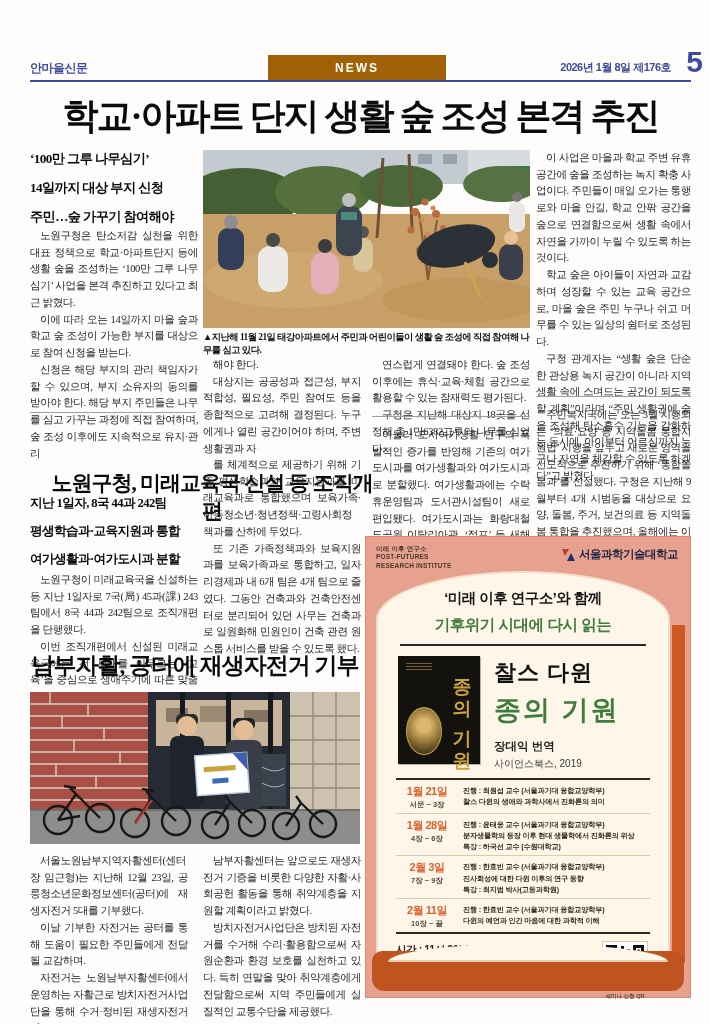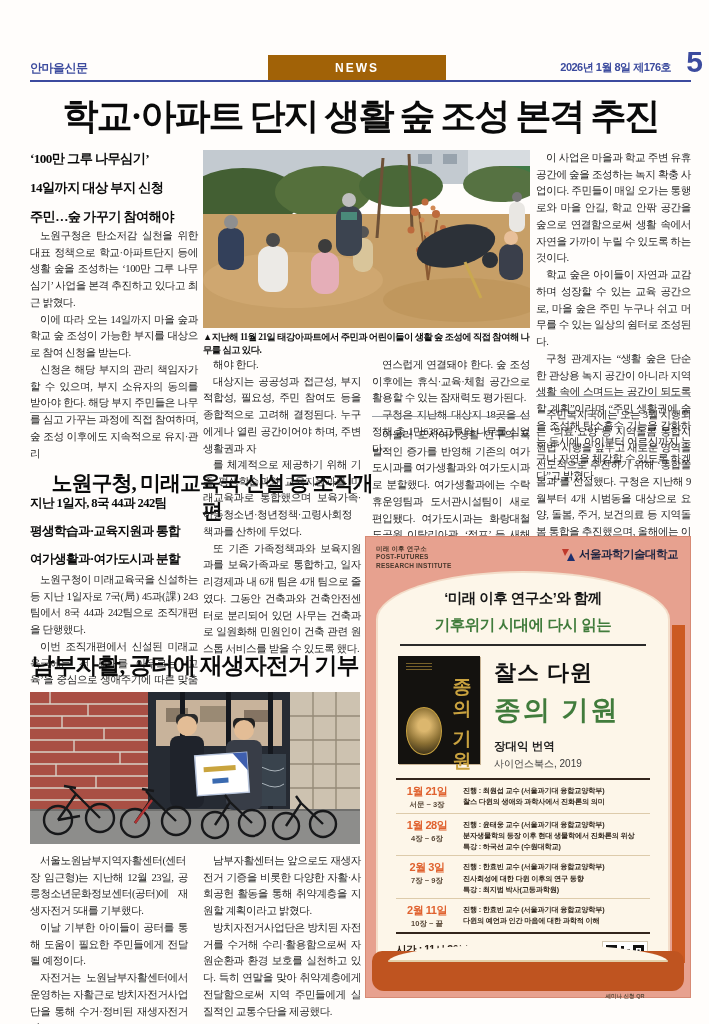--- a/index.html
+++ b/index.html
@@ -290,21 +290,21 @@
         <path d="M185 133 L200 110 L222 131 M200 110 L195 103"></path>
         <circle cx="256" cy="134" r="13"></circle>
           <circle cx="293" cy="132" r="13"></circle>
         <path d="M256 134 L271 111 L293 132 M271 111 L266 104"></path>
       </g>
       <path d="M105 131 L122 108" stroke="#b23333" stroke-width="2.4" fill="none"></path>
     </svg>
   </figure>
   <div class="col a3-c1">
       <p>서울노원남부지역자활센터(센터장 임근형)는 지난해 12월 23일, 공릉청소년문화정보센터(공터)에 재생자전거 5대를 기부했다.</p>
-      <p>이날 기부한 아이들이 공터를 통해 도움이 필요한 주민들에게 전달될 예정이다.</p>
+      <p>이날 기부한 자전거는 공터를 통해 도움이 필요한 주민들에게 전달될 교감하며.</p>
       <p>자전거는 노원남부자활센터에서 운영하는 자활근로 방치자전거사업단을 통해 수거·정비된 재생자전거다.</p>
     </div>
   <div class="col a3-c2">
       <p>남부자활센터는 앞으로도 재생자전거 기증을 비롯한 다양한 자활·사회공헌 활동을 통해 취약계층을 지원할 계획이라고 밝혔다.</p>
       <p>방치자전거사업단은 방치된 자전거를 수거해 수리·활용함으로써 자원순환과 환경 보호를 실천하고 있다. 특히 연말을 맞아 취약계층에게 전달함으로써 지역 주민들에게 실질적인 교통수단을 제공했다.</p>
     </div>
 
   <aside class="ad">
     <div class="ad-inst">
       <div>미래 이후 연구소</div>

